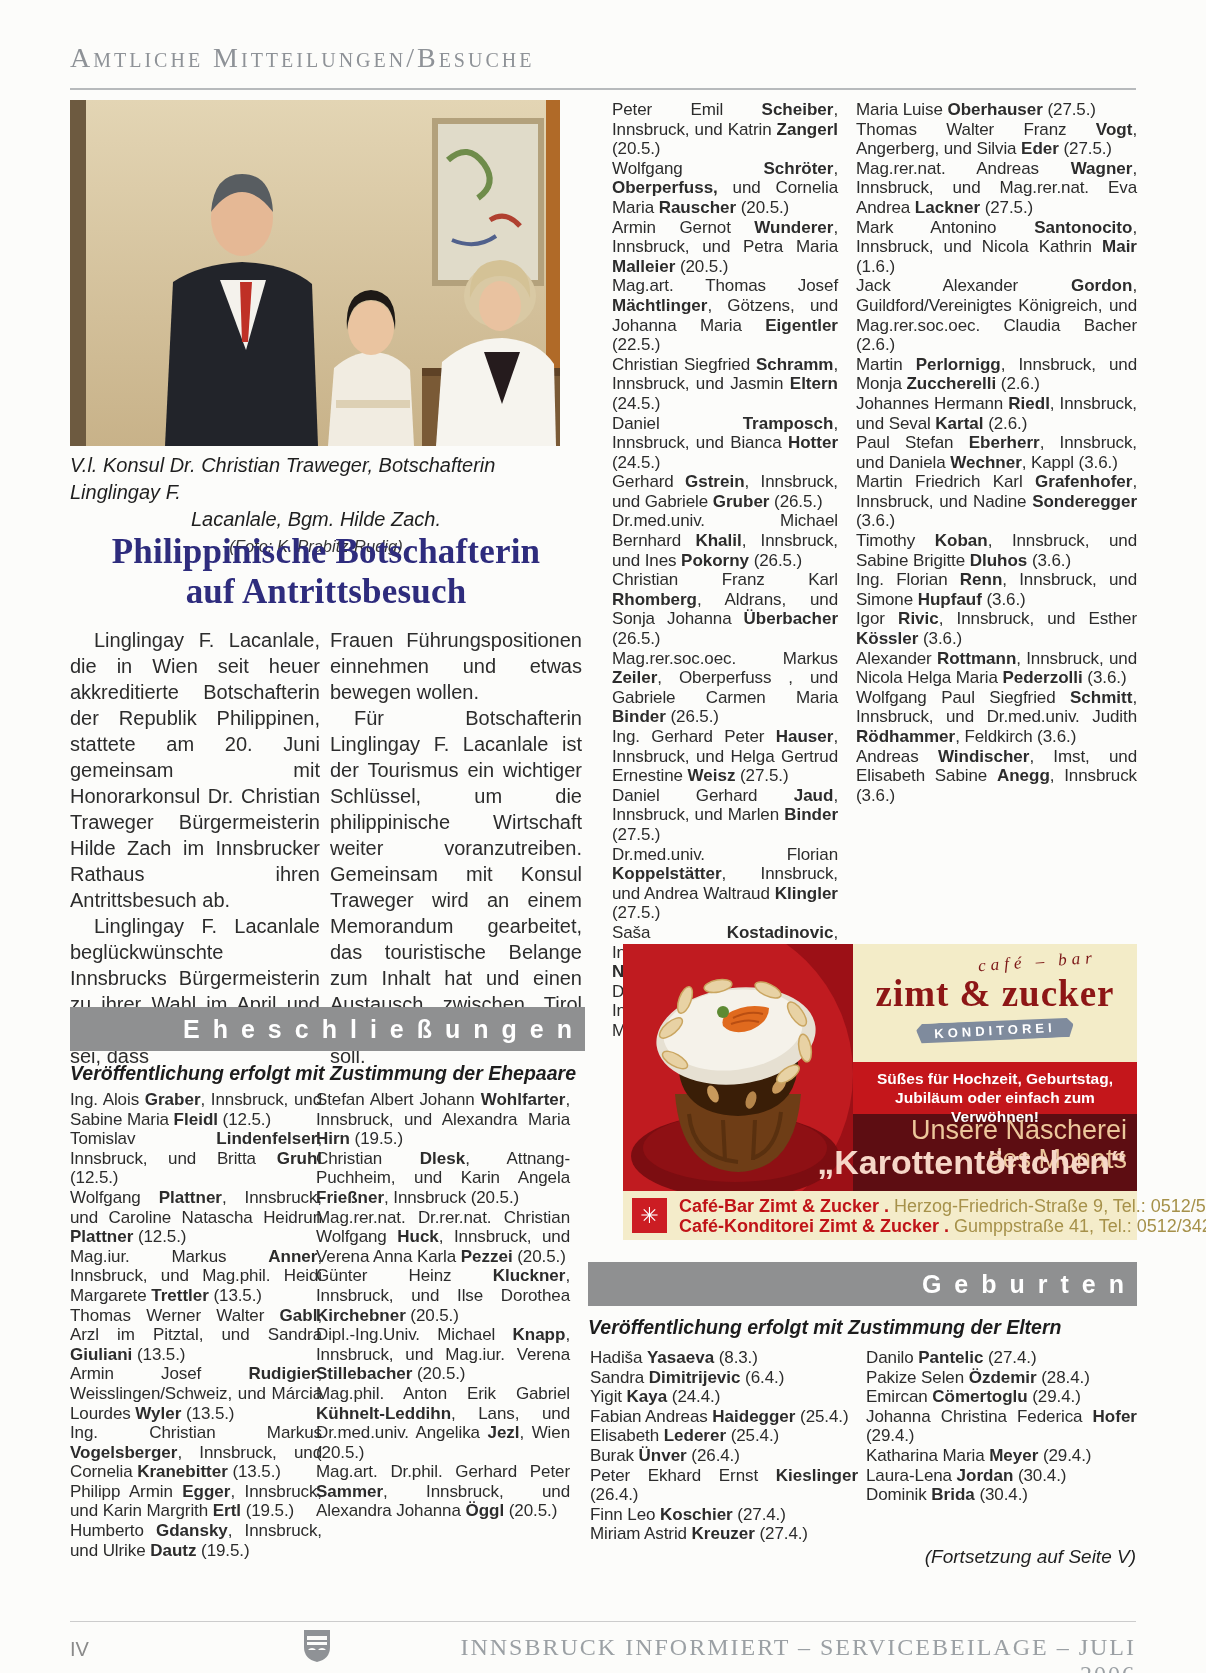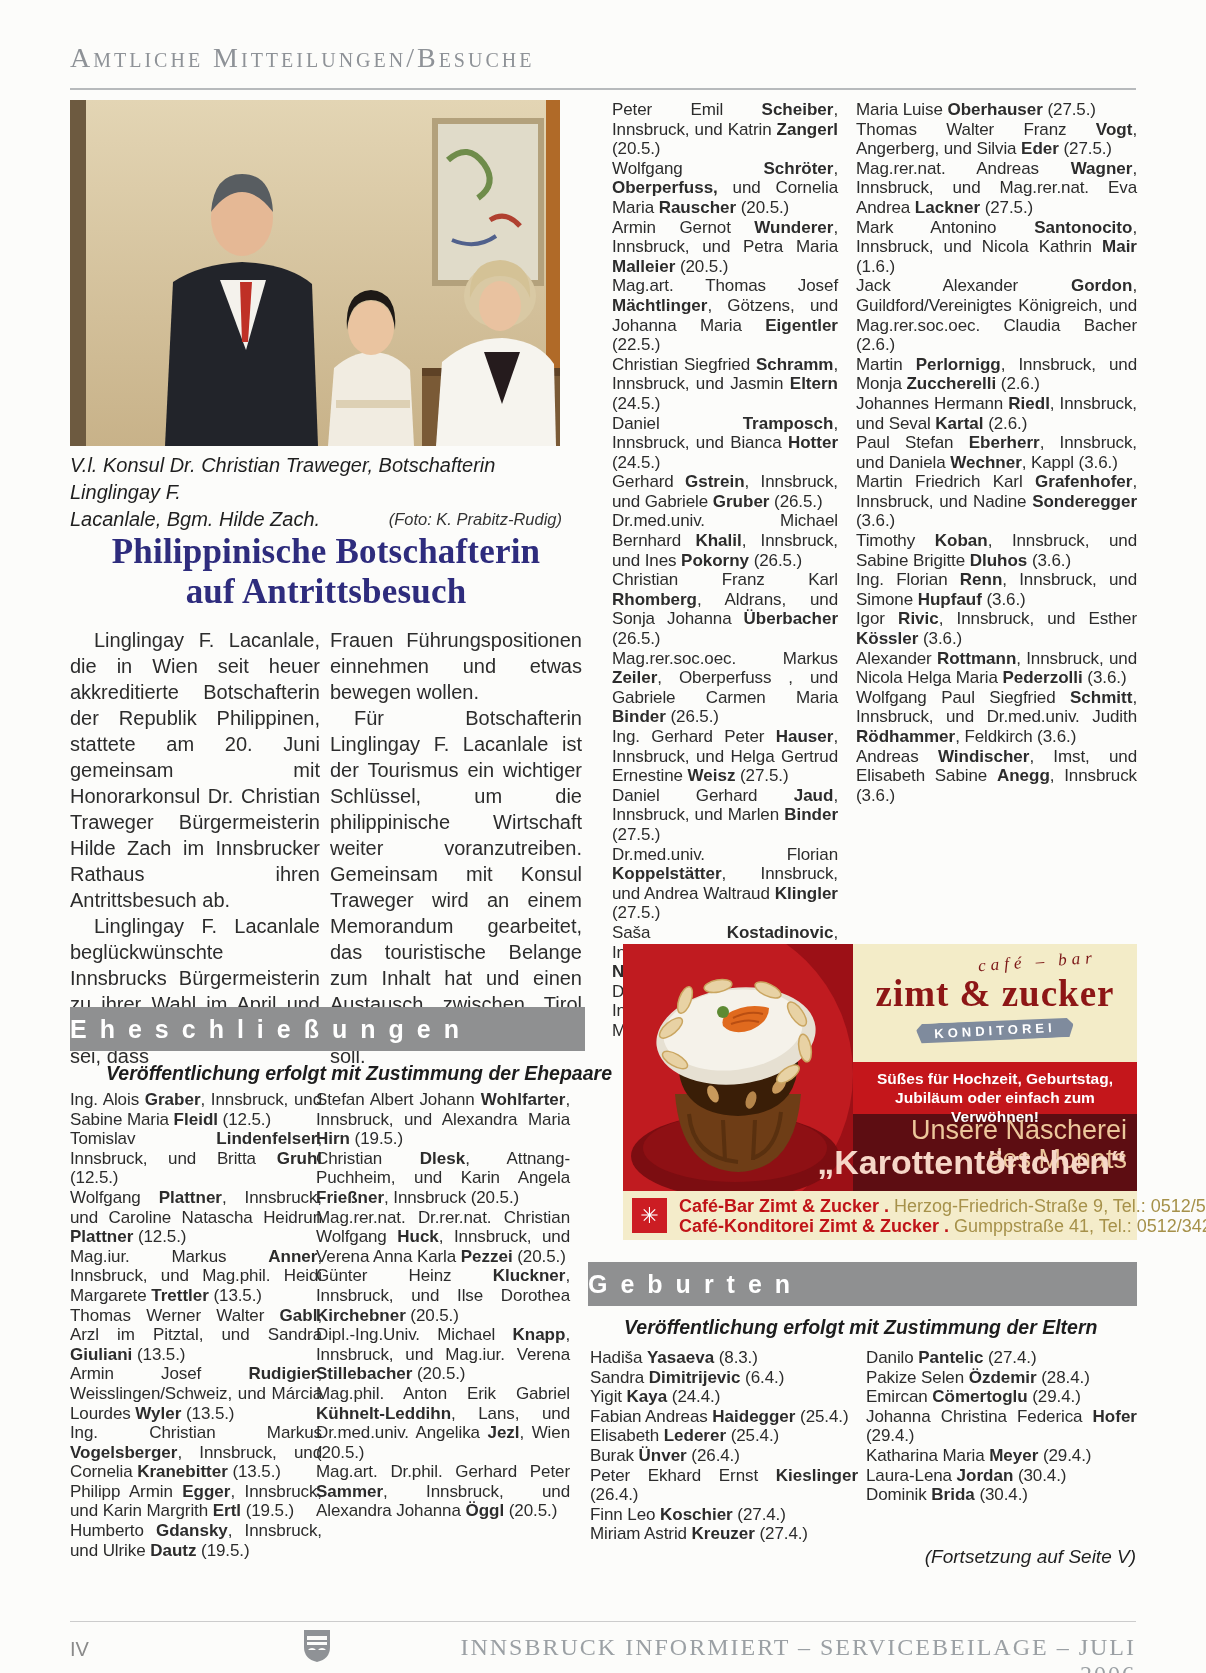--- a/index.html
+++ b/index.html
@@ -9,21 +9,21 @@
   .abs { position:absolute; }
 
   
   .kicker { left:70px; top:42px; font-family:"Liberation Serif", serif; font-variant:small-caps;
             font-size:28px; letter-spacing:3px; color:var(--kicker-gray,#8e9297); }
   .kicker-rule { left:70px; top:88px; width:1066px; height:2px; background:#b7babc; }
 
   
   .photo { left:70px; top:100px; width:490px; height:346px; overflow:hidden; }
   .caption-box { left:70px; top:452px; width:492px; font-style:italic; color:#1f1f1f; font-size:20px; line-height:27px; }
-  .caption-row2 { display:flex; justify-content:space-between; align-items:center; }
+  .caption-row2 { display:flex; justify-content:space-between; align-items:center;flex-direction:column; }
   .credit { font-size:16.5px; color:#333; white-space:nowrap; }
 
   
   .title { left:70px; top:532px; width:512px; text-align:center; font-family:"Liberation Serif", serif;
            font-weight:bold; font-size:35px; line-height:40px; color:var(--accent-navy,#2e2c7d); letter-spacing:0.2px; }
   .article-col { width:250px; font-size:20px; line-height:26px; color:#2c2c2c; text-align:justify; }
   .article-col p { text-indent:24px; }
   .article-col.cont p:first-child { text-indent:0; }
   .a-col1 { left:70px; top:627px; }
   .a-col2 { left:330px; top:627px; width:252px; }
@@ -34,24 +34,24 @@
   .entry b { letter-spacing:0; }
   .m-col3 { left:612px; top:100px; width:226px; }
   .m-col4 { left:856px; top:100px; width:281px; }
   .mar-col1 { left:70px; top:1090px; width:252px; }
   .mar-col2 { left:316px; top:1090px; width:254px; }
   .b-col1 { left:590px; top:1348px; width:268px; }
   .b-col2 { left:866px; top:1348px; width:271px; }
 
   
   .bar { background:var(--bar-gray,#8f9091); color:#fff; font-weight:bold; font-size:25px;
-         letter-spacing:13px; text-align:left; line-height:44px; height:44px; }
+         letter-spacing:13px; text-align:right; line-height:44px; height:44px; }
   .bar-mar { left:70px; top:1007px; width:515px; }
   .bar-birth { left:588px; top:1262px; width:549px; }
-  .note { font-weight:bold; font-style:italic; font-size:19.5px; color:#1d1d1d;margin-left:36px; }
+  .note { font-weight:bold; font-style:italic; font-size:19.5px; color:#1d1d1d; }
   .note-mar { left:70px; top:1062px; }
   .note-birth { left:588px; top:1316px; }
 
   
   .ad { left:623px; top:944px; width:514px; height:296px; background:var(--ad-maroon,#5d0d12); }
   .ad-cake { position:absolute; left:0; top:0; width:230px; height:247px; }
   .ad-right { position:absolute; left:230px; top:0; width:284px; height:247px; }
   .ad-cream { position:absolute; left:0; top:0; width:284px; height:118px; background:var(--ad-cream,#f3ecc8); overflow:hidden; }
   .ad-script { position:absolute; right:40px; top:8px; font-family:"Liberation Serif", serif; font-style:italic;
                font-size:17px; letter-spacing:5px; color:#7c1717; transform:rotate(-4deg); }

